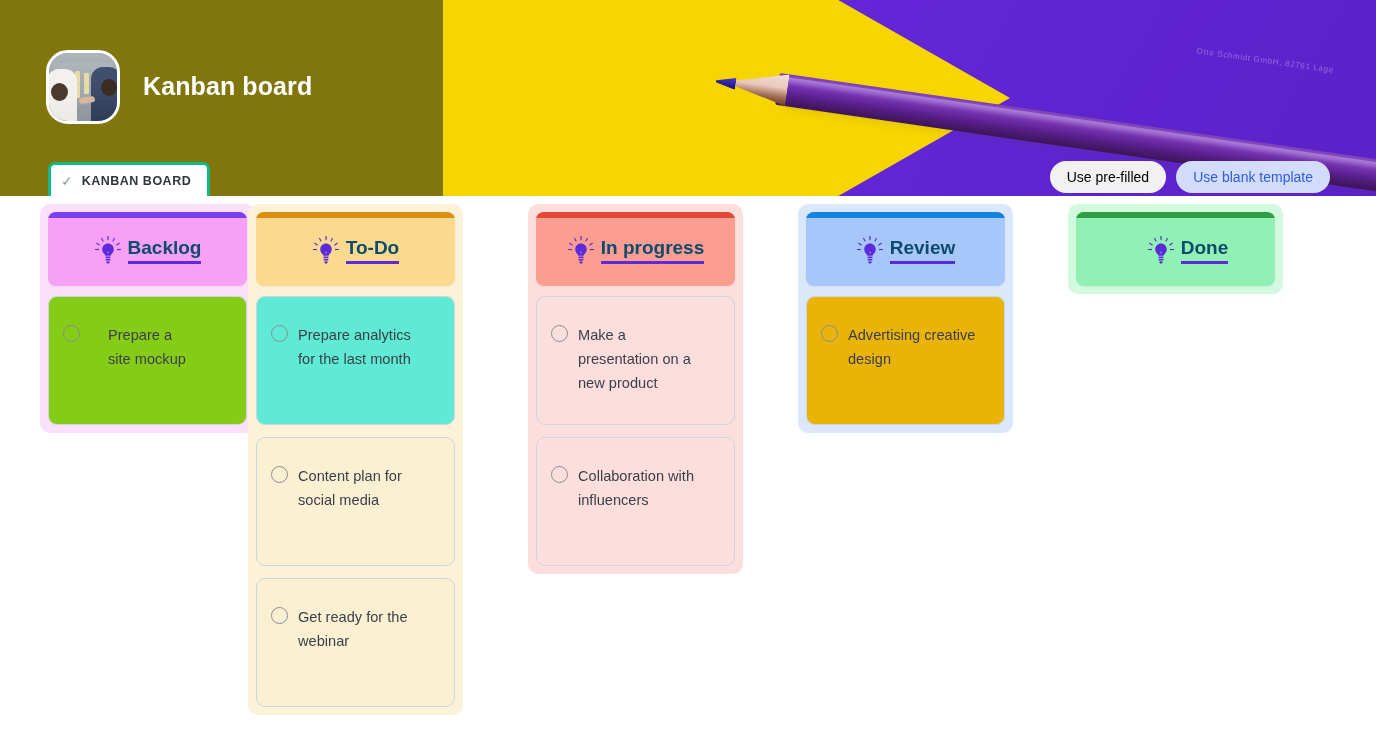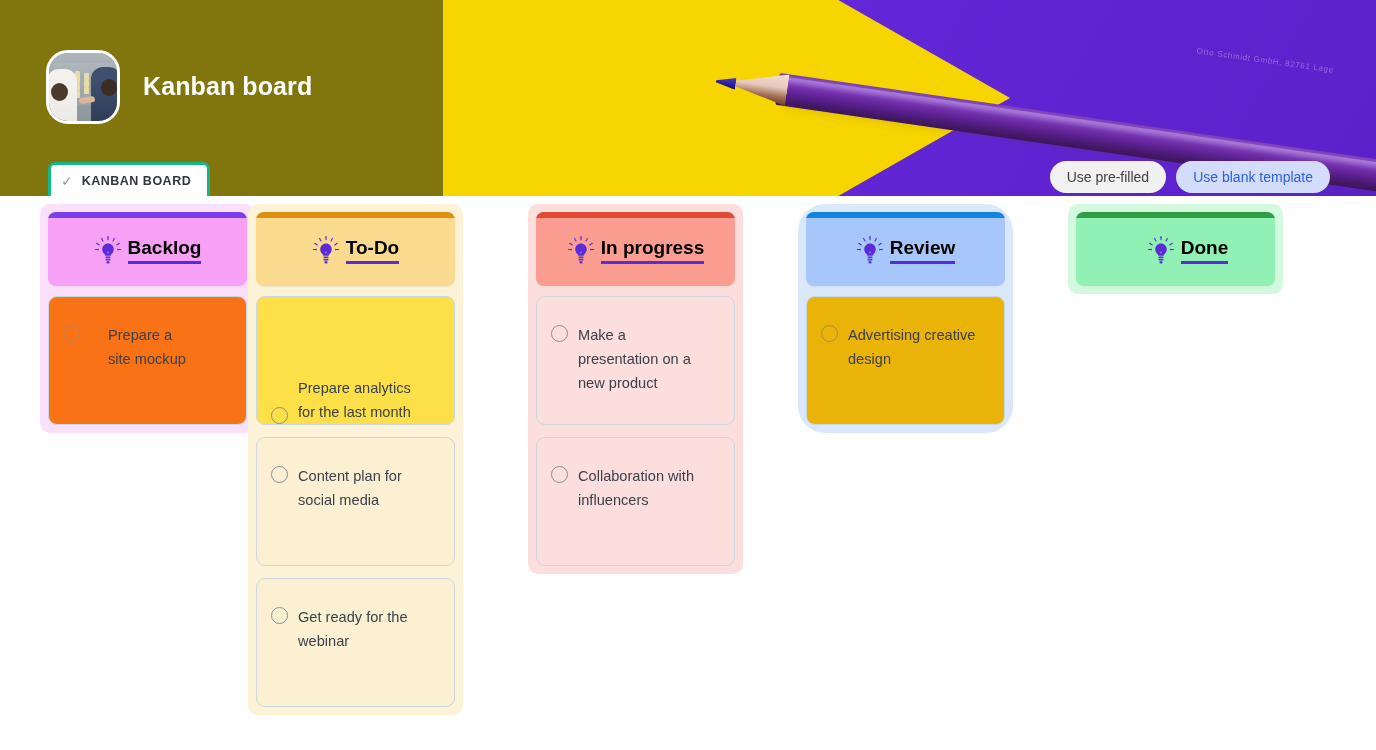--- a/index.html
+++ b/index.html
@@ -110,21 +110,21 @@
 
   
   .hdr-buttons { position:absolute; right: 46px; top: 161px; display:flex; gap:10px; }
   .btn {
     border: none; cursor: pointer;
     border-radius: 17px;
     padding: 0 17px; height: 32px; line-height: 32px;
     font-size: 14px; font-family: "Liberation Sans", sans-serif;
     white-space: nowrap;
   }
-  .btn-secondary { background: #f1f1f1; color: #404040; }
+  .btn-secondary { background: #f1f1f1; color: #000000; }
   .btn-primary { background: #d3ddfb; color: #2f5de0; }
 
   
   .tab {
     position: absolute; left: 48px; top: 162px;
     height: 34px; min-width: 150px;
     background: #ffffff;
     border-left: 3px solid #12b886;
     border-top: 3px solid #12b886;
     border-right: 3px solid #12b886;
@@ -154,21 +154,21 @@
     height: 74px;
     border-radius: 8px;
     overflow: hidden;
     display: flex; align-items: center; justify-content: center;
     box-shadow: 0 1px 2px rgba(0,0,0,.05);
   }
   .col-accent { position:absolute; left:0; top:0; width:100%; height:6px; }
   .col-head-inner { display:flex; align-items:center; gap:6px; margin-top:4px; }
   .bulb { width: 28px; height: 30px; display:block; }
   .col-title {
-    font-size: 19px; font-weight: bold; color: #000000;
+    font-size: 19px; font-weight: bold; color: #0c4a6e;
     border-bottom: 3px solid #5b2bd9;
     padding-bottom: 3px; line-height: 1.05;
     font-family: "Liberation Sans", sans-serif;
   }
   .cards { margin-top: 10px; display: flex; flex-direction: column; gap: 12px; }
   .card {
     border: 1px solid #ccd6e0;
     border-radius: 9px;
     height: 129px;
     padding: 26px 14px 0 14px;
@@ -263,21 +263,21 @@
                   <path d="M16 0.6v3.4M8.7 2.6l1.6 3M23.3 2.6l-1.6 3M3.1 8.2l2.9 1.9M28.9 8.2l-2.9 1.9M1.6 15.3h3.3M27.1 15.3h3.3" stroke="#5b2bd9" stroke-width="1.3" stroke-linecap="round" fill="none"></path>
                   <path d="M5.1 14.2l-1.9 1.2 1.9 1.2z"></path>
                   <path d="M26.9 14.2l1.9 1.2-1.9 1.2z"></path>
                   <path d="M15.1 1.6l.9-1.6.9 1.6z"></path>
                 </g>
               </svg>
               <span class="col-title">Backlog</span>
             </div>
           </div>
           <div class="cards">
-            <div class="card" style="background: #f97316; gap: 28px;">
+            <div class="card" style="background: #84cc16; gap: 28px;">
               <div class="card-check"></div>
               <div class="card-text">Prepare a<br>site mockup</div>
             </div>
           </div>
         </div>
         <div class="column" style="left: 248px; background: rgb(252, 242, 216);">
           <div class="col-header" style="background: rgb(250, 218, 142);">
             <div class="col-accent" style="background:#dd9010"></div>
             <div class="col-head-inner">
               <svg class="bulb" viewBox="0 0 32 34">
@@ -290,21 +290,21 @@
                   <path d="M16 0.6v3.4M8.7 2.6l1.6 3M23.3 2.6l-1.6 3M3.1 8.2l2.9 1.9M28.9 8.2l-2.9 1.9M1.6 15.3h3.3M27.1 15.3h3.3" stroke="#5b2bd9" stroke-width="1.3" stroke-linecap="round" fill="none"></path>
                   <path d="M5.1 14.2l-1.9 1.2 1.9 1.2z"></path>
                   <path d="M26.9 14.2l1.9 1.2-1.9 1.2z"></path>
                   <path d="M15.1 1.6l.9-1.6.9 1.6z"></path>
                 </g>
               </svg>
               <span class="col-title">To-Do</span>
             </div>
           </div>
           <div class="cards">
-            <div class="card" style="background: #fde047; align-items: flex-end;">
+            <div class="card" style="background: #5eead4;">
               <div class="card-check"></div>
               <div class="card-text">Prepare analytics<br>for the last month</div>
             </div>
             <div class="card" style="background: rgb(252, 240, 211);">
               <div class="card-check"></div>
               <div class="card-text">Content plan for<br>social media</div>
             </div>
             <div class="card" style="background: rgb(252, 240, 211);">
               <div class="card-check"></div>
               <div class="card-text">Get ready for the<br>webinar</div>
@@ -335,21 +335,21 @@
             <div class="card" style="background: rgb(252, 222, 220);">
               <div class="card-check"></div>
               <div class="card-text">Make a<br>presentation on a<br>new product</div>
             </div>
             <div class="card" style="background: rgb(252, 222, 220);">
               <div class="card-check"></div>
               <div class="card-text">Collaboration with<br>influencers</div>
             </div>
           </div>
         </div>
-        <div class="column" style="left: 798px; background: rgb(219, 232, 251); border-radius: 27px;">
+        <div class="column" style="left: 798px; background: rgb(219, 232, 251);">
           <div class="col-header" style="background: rgb(167, 199, 250);">
             <div class="col-accent" style="background:#1383e0"></div>
             <div class="col-head-inner">
               <svg class="bulb" viewBox="0 0 32 34">
                 <g fill="#5b2bd9">
                   <path d="M16 8.5c-3.7 0-6.6 2.9-6.6 6.5 0 2.4 1.2 3.9 2.3 5.2.6.8 1.1 1.4 1.3 2.2h6c.2-.8.7-1.4 1.3-2.2 1.1-1.3 2.3-2.8 2.3-5.2 0-3.6-2.9-6.5-6.6-6.5z"></path>
                   <rect x="13.1" y="23.3" width="5.8" height="1.9" rx="0.8"></rect>
                   <rect x="13.1" y="26" width="5.8" height="1.9" rx="0.8"></rect>
                   <rect x="14.3" y="28.6" width="3.4" height="2.6" rx="0.8"></rect>
                   <path d="M15.2 17.6l.8 2.6.8-2.6-.8.8z" fill="#f6f2ff"></path>

